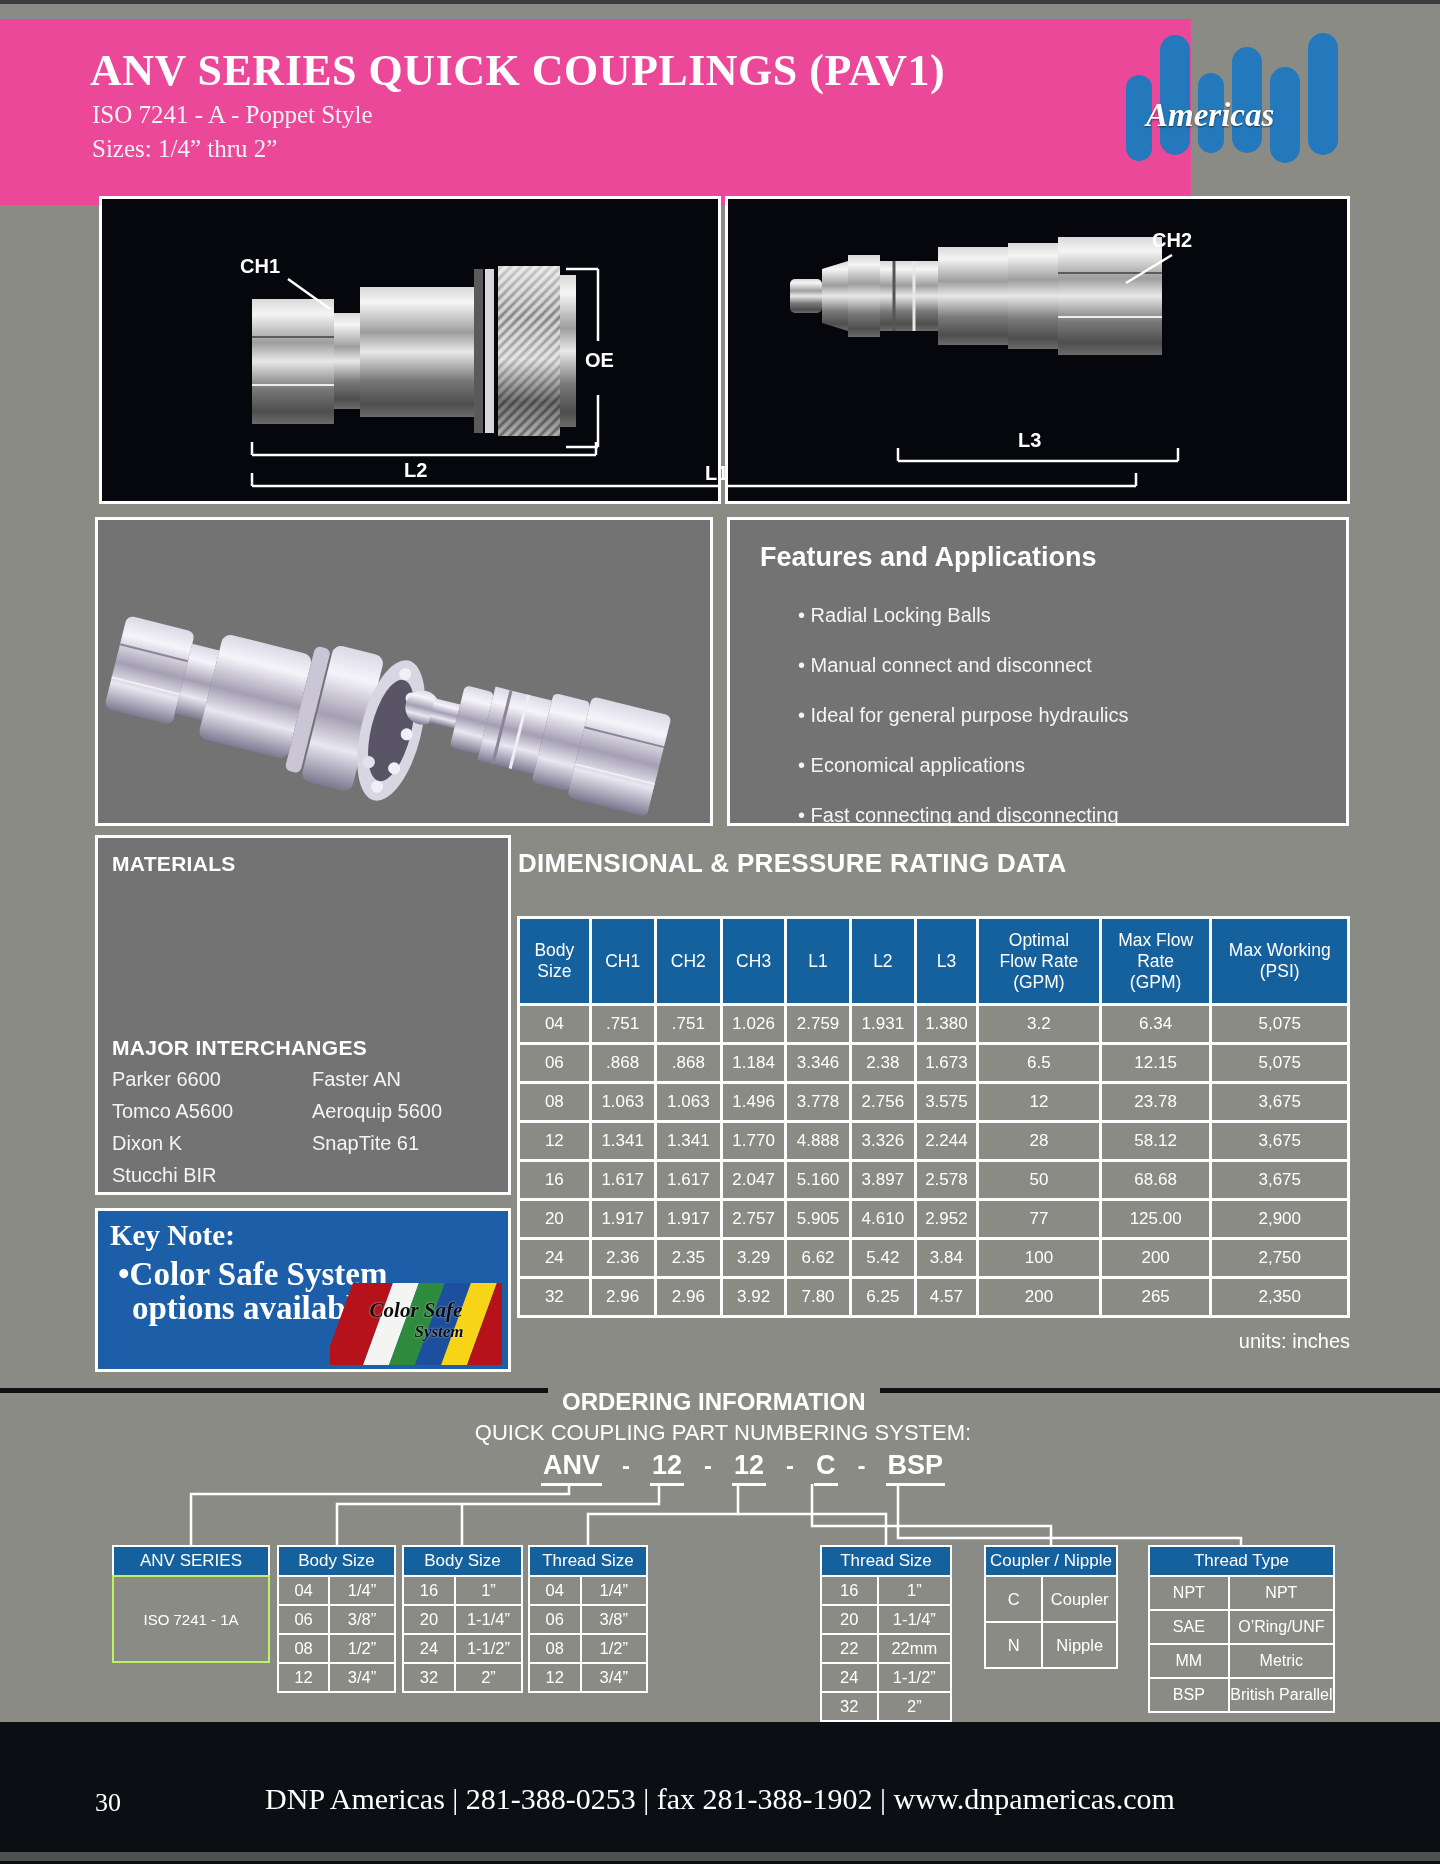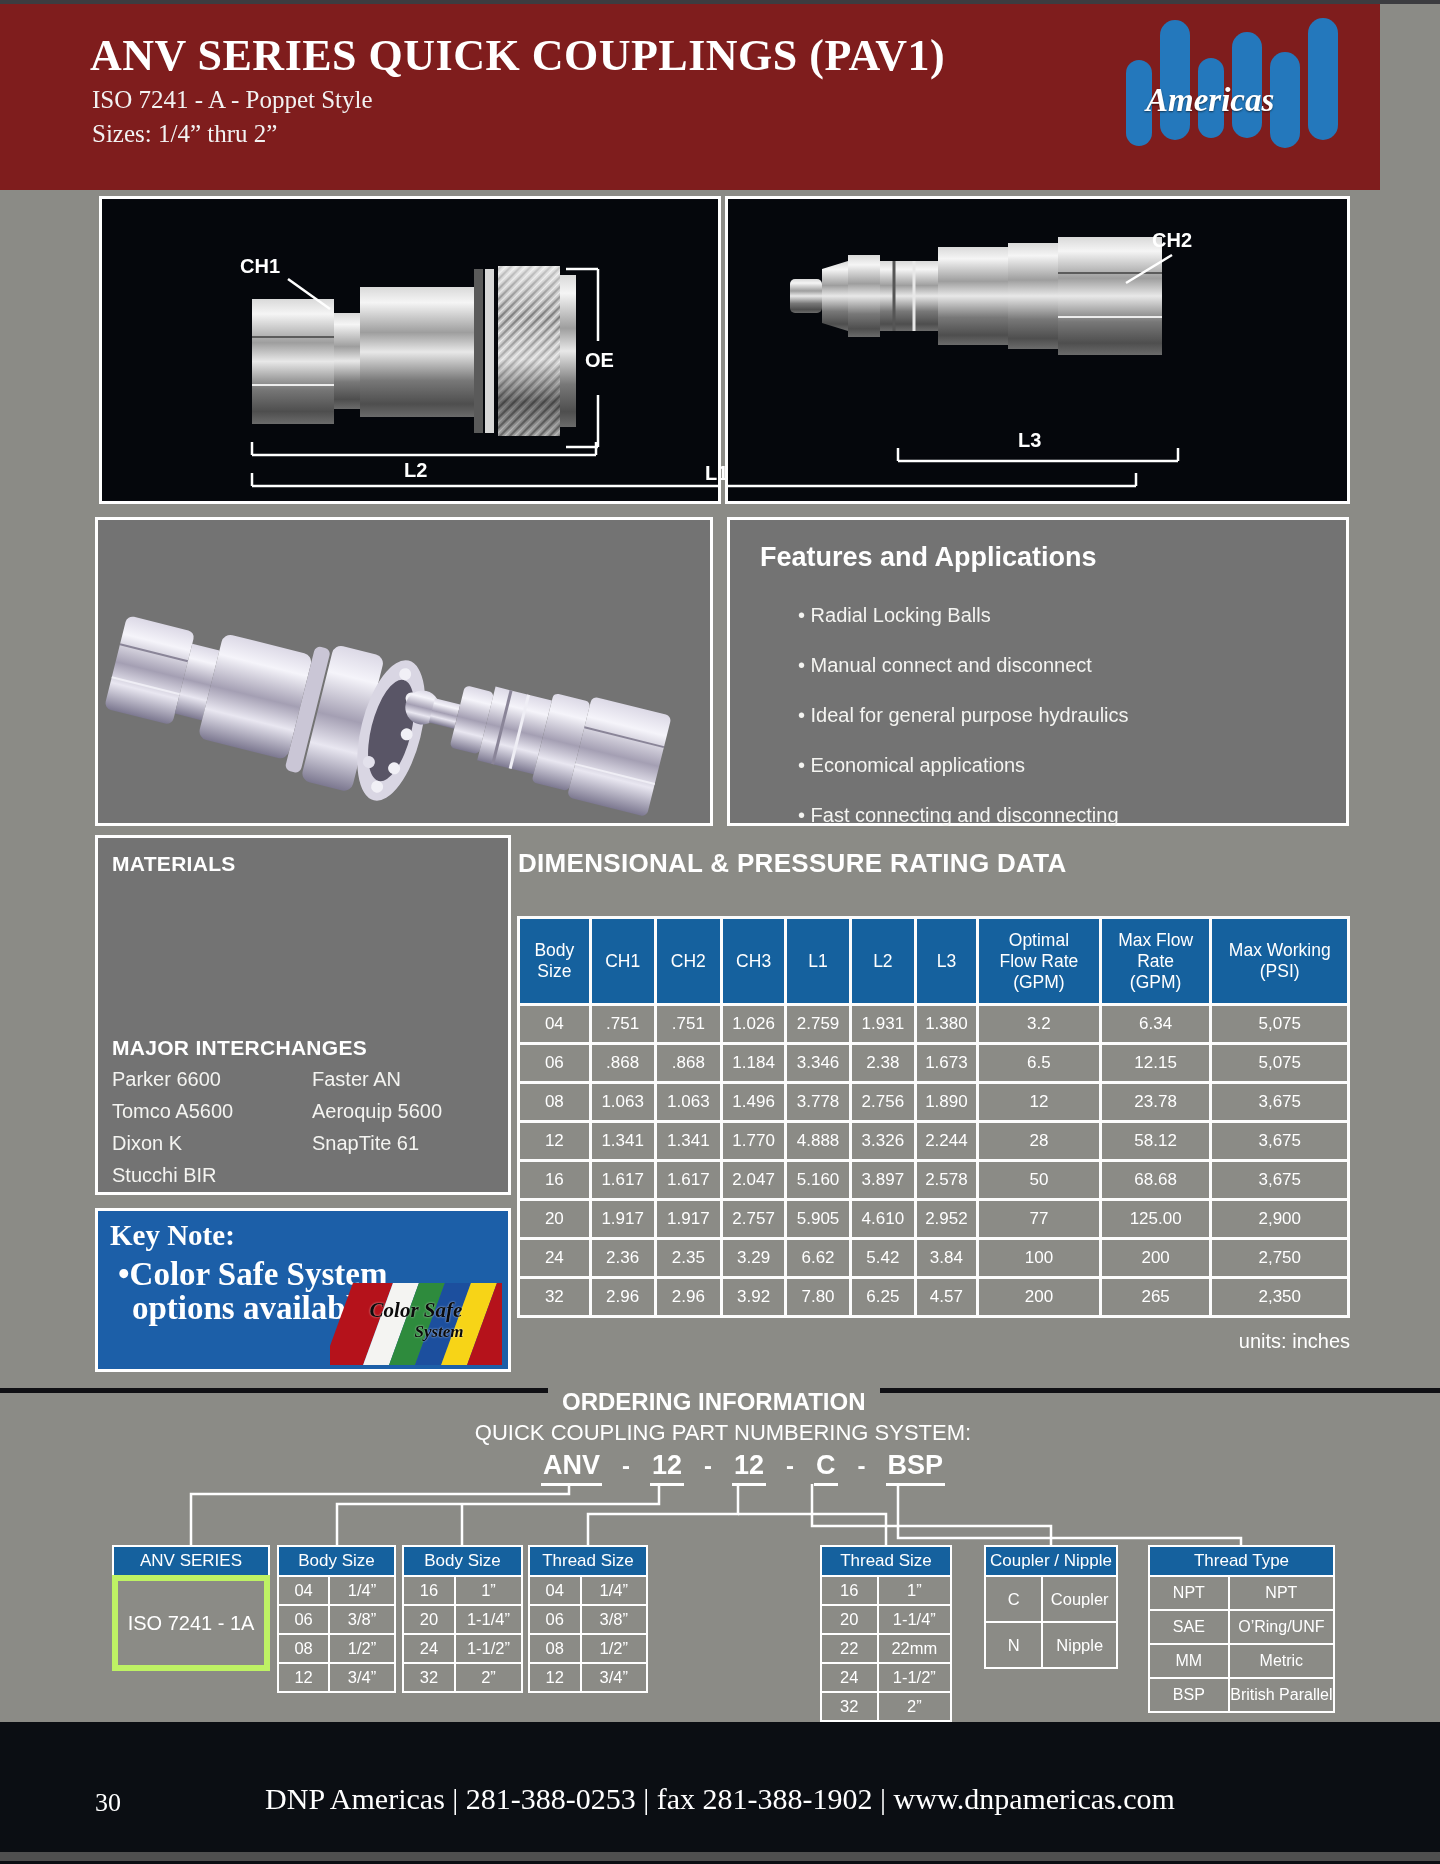--- a/index.html
+++ b/index.html
@@ -1,21 +1,21 @@
 <!DOCTYPE html>
 <html><head>
 <meta charset="utf-8">
 <style>
   html,body{margin:0;padding:0;}
   body{width:1440px;height:1864px;position:relative;background:#8b8b86;
        font-family:"Liberation Sans",sans-serif;overflow:hidden;}
 
   
   #top-strip{position:absolute;left:0;top:0;width:1440px;height:4px;background:#3c3c40;}
-  #header{position:absolute;left:0;top:4px;width:1380px;height:186px;background:#7f1d1d;}
+  #header{position:absolute;left:0;top:19px;width:1191px;height:186px;background:#ec4899;}
   #page-title{position:absolute;left:90px;top:26px;color:#fff;font-family:"Liberation Serif",serif;
               font-weight:bold;font-size:44px;letter-spacing:.5px;white-space:nowrap;}
   #page-sub1{position:absolute;left:92px;top:82px;color:#f2f2f2;font-family:"Liberation Serif",serif;font-size:25px;}
   #page-sub2{position:absolute;left:92px;top:116px;color:#f2f2f2;font-family:"Liberation Serif",serif;font-size:25px;}
   #brand{position:absolute;left:1118px;top:6px;width:232px;height:150px;}
   #brand-script{position:absolute;left:28px;top:72px;color:#fff;font-family:"Liberation Serif",serif;
                 font-style:italic;font-weight:bold;font-size:33px;text-shadow:0 1px 2px rgba(0,0,0,.55);white-space:nowrap;}
 
   
   .panel{position:absolute;border:3px solid #fff;box-sizing:border-box;}
@@ -84,22 +84,22 @@
 
   .ord-table{position:absolute;top:1545px;}
   .ord-header{background:#15619e;border:2px solid #fff;color:#fff;font-size:17px;text-align:center;
               padding:4px 0;box-sizing:border-box;}
   .ord-table table{border-collapse:collapse;width:100%;margin-top:-2px;table-layout:fixed;}
   .ord-table td{border:2px solid #fff;background:#8b8b86;color:#fff;font-size:16.5px;text-align:center;
                 height:27px;padding:0;}
   .ord-table td:first-child{width:42%;}
   #ord-t6 td{height:44px;}
   #ord-t7 td{height:32px;font-size:16px;}
-  .ord-single{border:6px solid #bef264;margin-top:-2px;height:84px;display:flex;align-items:center;
-              justify-content:center;color:#fff;font-size:20px;}
+  .ord-single{border:2px solid #bef264;margin-top:-2px;height:84px;display:flex;align-items:center;
+              justify-content:center;color:#fff;font-size:15px;}
 
   
   #footer{position:absolute;left:0;top:1722px;width:1440px;height:142px;background:#0b0e13;}
   #page-number{position:absolute;left:95px;top:66px;color:#fff;font-family:"Liberation Serif",serif;font-size:26px;}
   #footer-text{position:absolute;left:0;top:60px;width:1440px;text-align:center;color:#fff;
                font-family:"Liberation Serif",serif;font-size:30px;}
   #bottom-strip{position:absolute;left:0;bottom:3px;width:1440px;height:9px;background:#4f4f4f;}
 </style>
 </head>
 <body>
@@ -369,21 +369,21 @@
         <td>12.15</td>
         <td>5,075</td>
       </tr>
       <tr>
         <td>08</td>
         <td>1.063</td>
         <td>1.063</td>
         <td>1.496</td>
         <td>3.778</td>
         <td>2.756</td>
-        <td>1.890</td>
+        <td>3.575</td>
         <td>12</td>
         <td>23.78</td>
         <td>3,675</td>
       </tr>
       <tr>
         <td>12</td>
         <td>1.341</td>
         <td>1.341</td>
         <td>1.770</td>
         <td>4.888</td>

